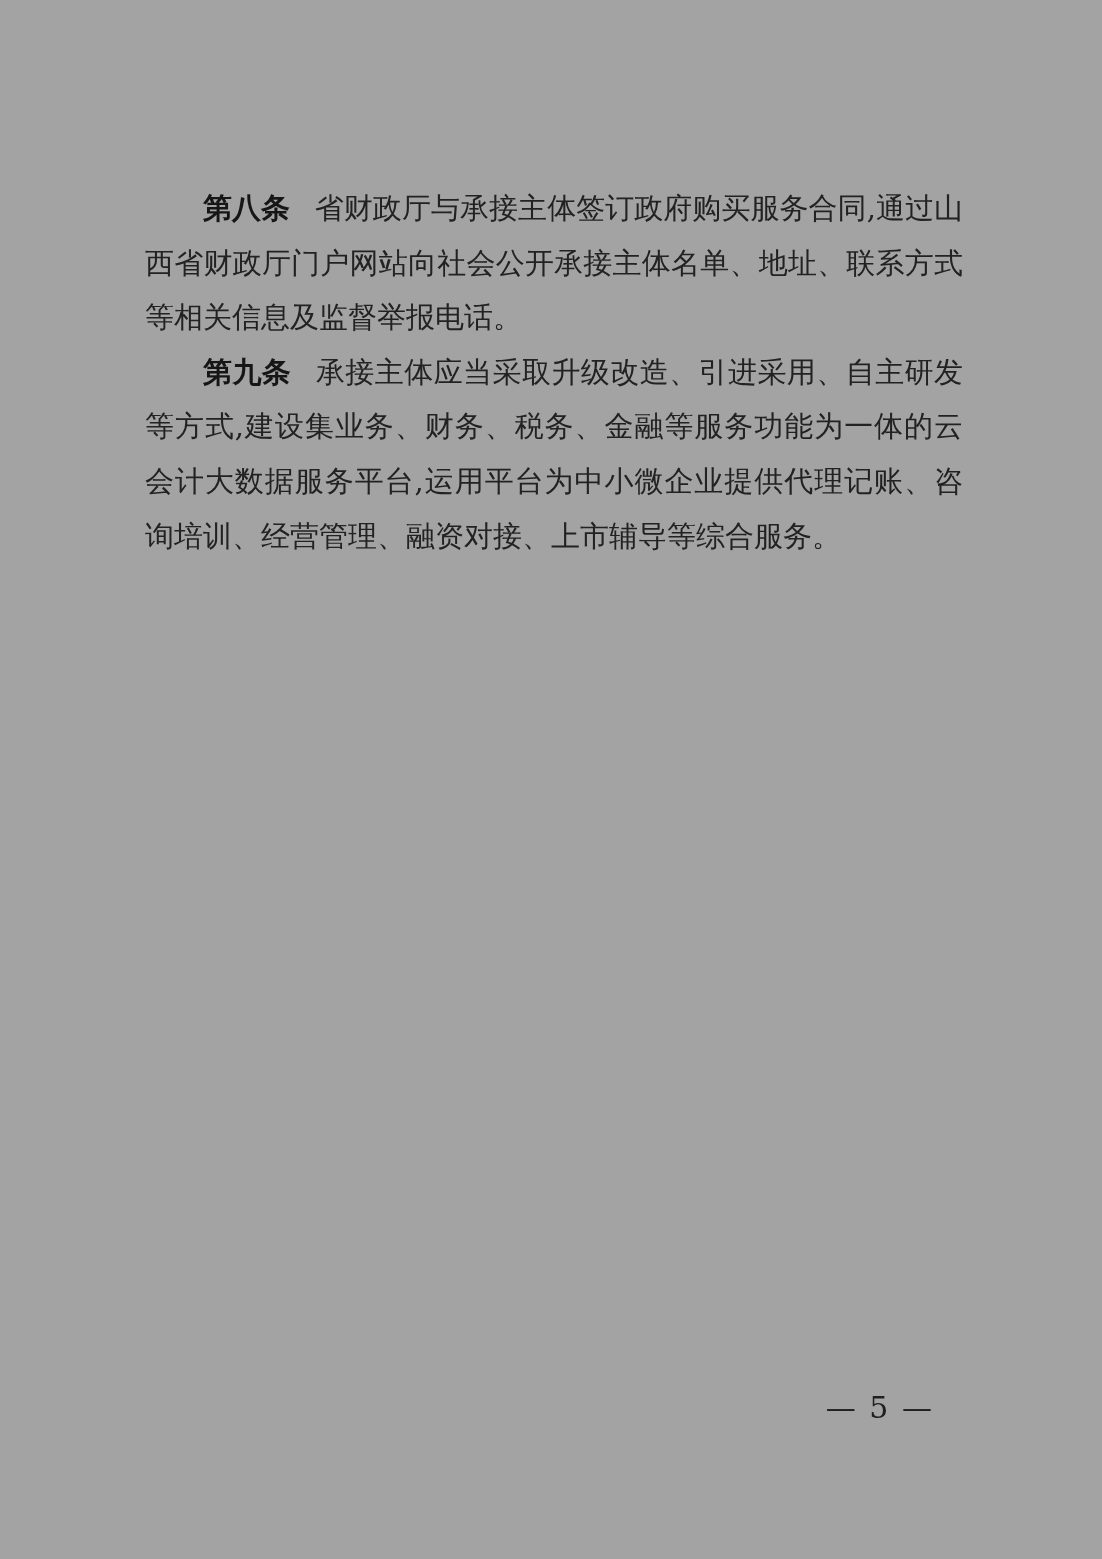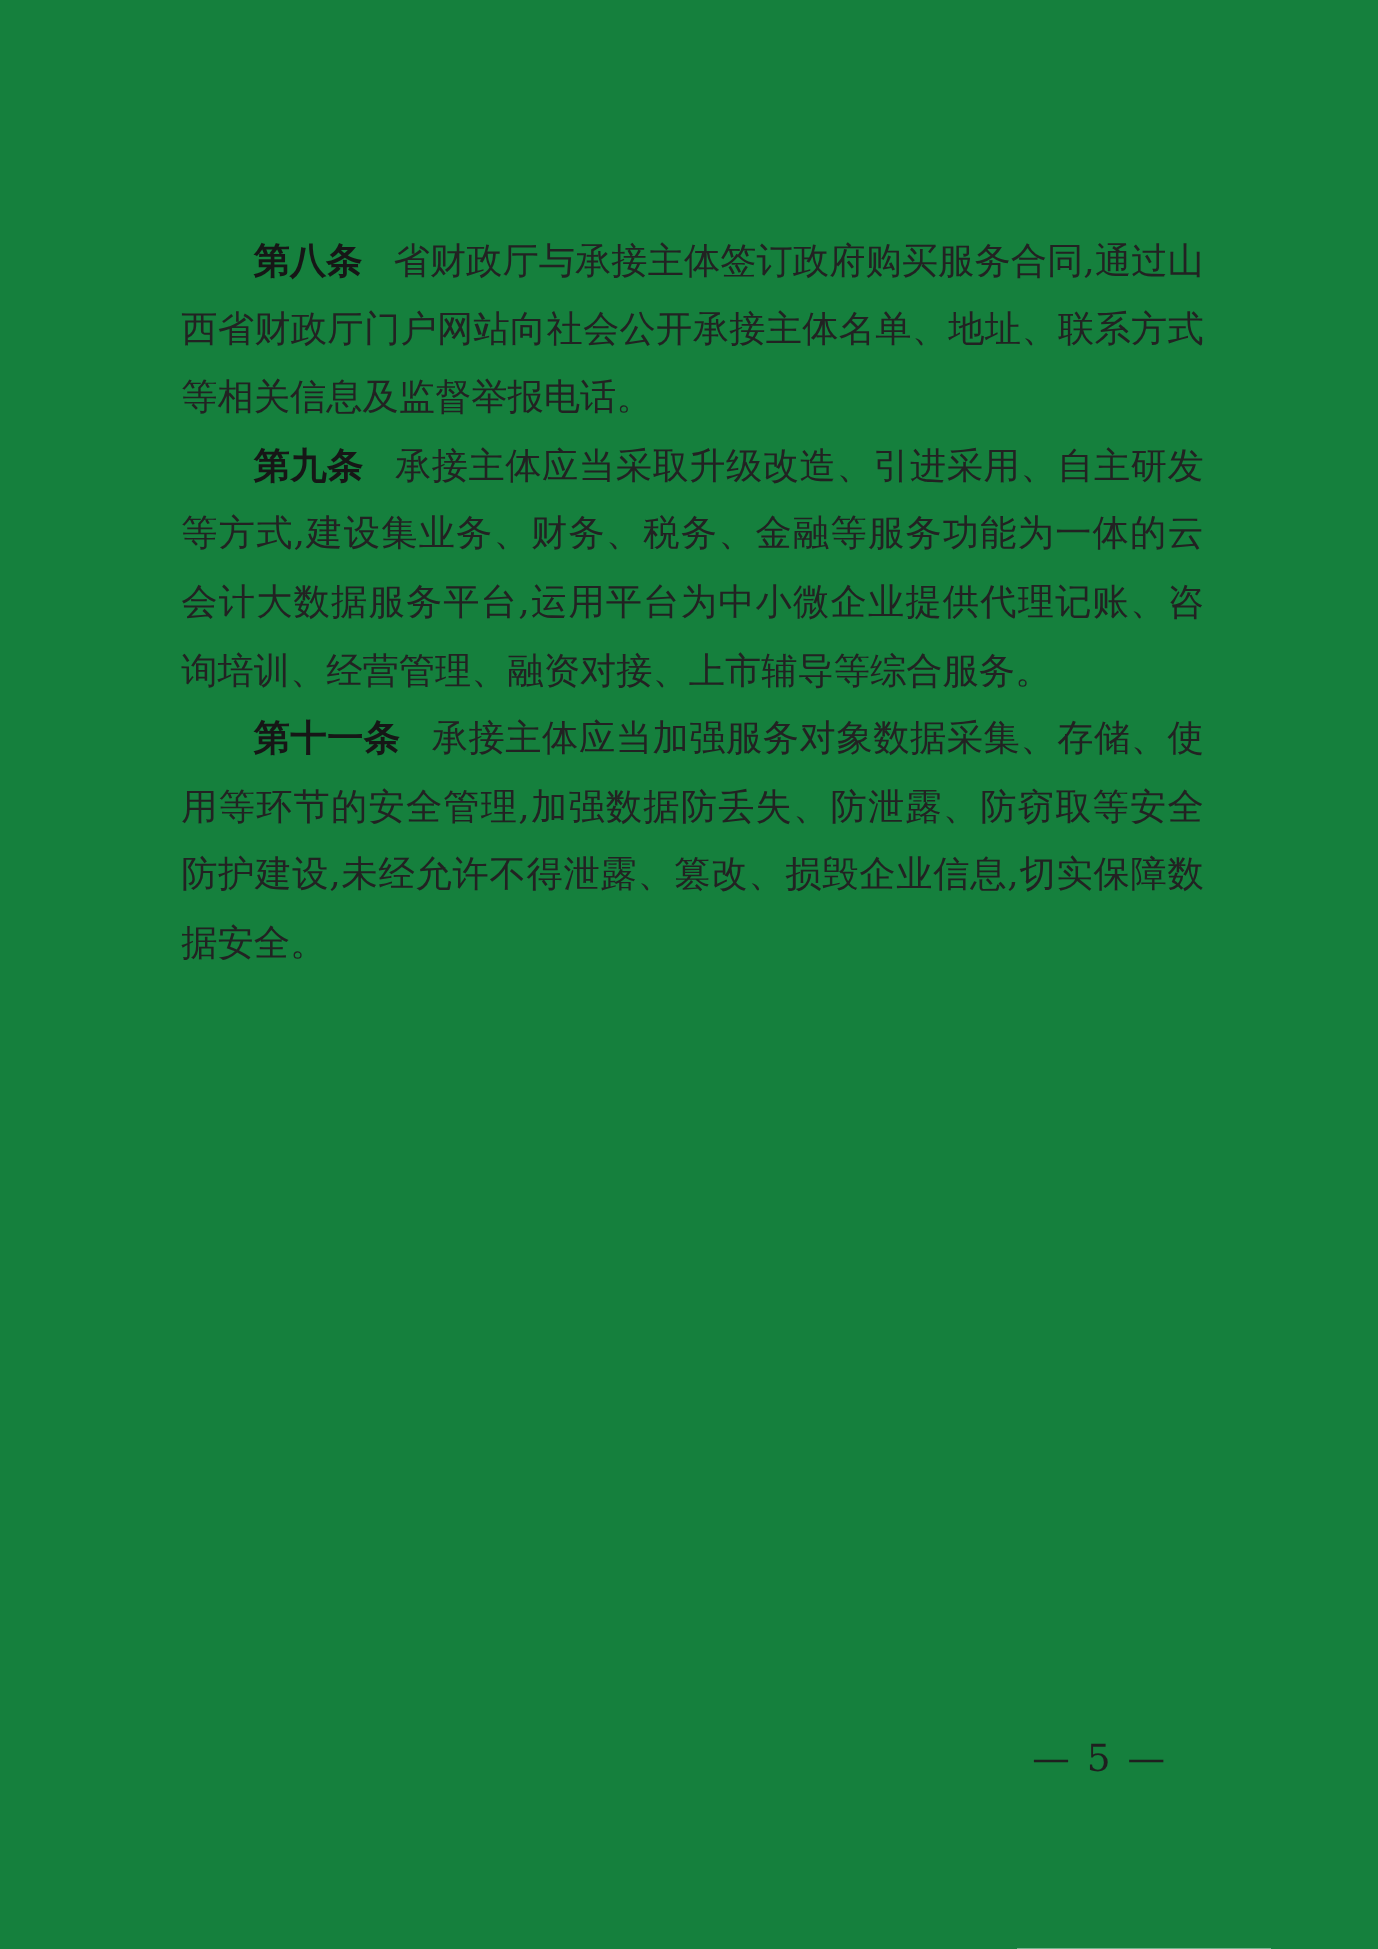--- a/index.html
+++ b/index.html
@@ -4,21 +4,21 @@
 <style>
   html, body {
     margin: 0;
     padding: 0;
     background: #ffffff;
   }
   .page {
     position: relative;
     width: 1102px;
     height: 1559px;
-    background: #15803d;
+    background: #a3a3a3;
     overflow: hidden;
     font-family: "DejaVu Serif", "Liberation Serif", serif;
     color: #1f1f1f;
   }
   .content {
     position: absolute;
     left: 145px;
     top: 181px;
     width: 818px;
   }
@@ -55,20 +55,19 @@
 <body>
 
 <div class="page">
   <div class="content">
 
     <p class="para"><span class="art-num">第八条</span><span class="art-text">省财政厅与承接主体签订政府购买服务合同,通过山西省财政厅门户网站向社会公开承接主体名单、地址、联系方式等相关信息及监督举报电话。</span></p>
 
     <p class="para"><span class="art-num">第九条</span><span class="art-text">承接主体应当采取升级改造、引进采用、自主研发等方式,建设集业务、财务、税务、金融等服务功能为一体的云会计大数据服务平台,运用平台为中小微企业提供代理记账、咨询培训、经营管理、融资对接、上市辅导等综合服务。</span></p>
 
 
-    <p class="para"><span class="art-num">第十一条</span><span class="art-text">承接主体应当加强服务对象数据采集、存储、使用等环节的安全管理,加强数据防丢失、防泄露、防窃取等安全防护建设,未经允许不得泄露、篡改、损毁企业信息,切实保障数据安全。</span></p>
 
 
 
   </div>
 
   <div class="footer">— 5 —</div>
 </div>
 
 </body></html>

